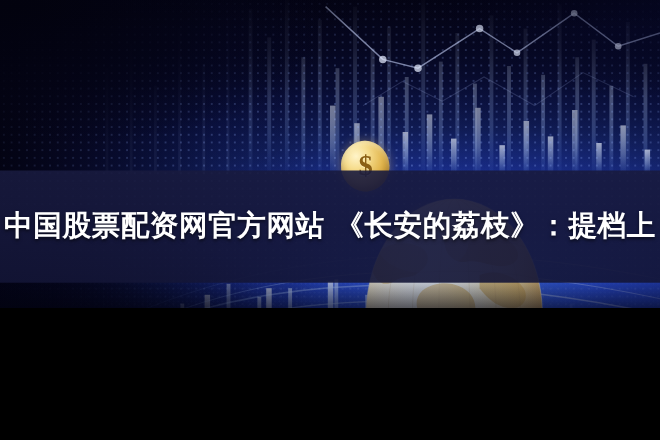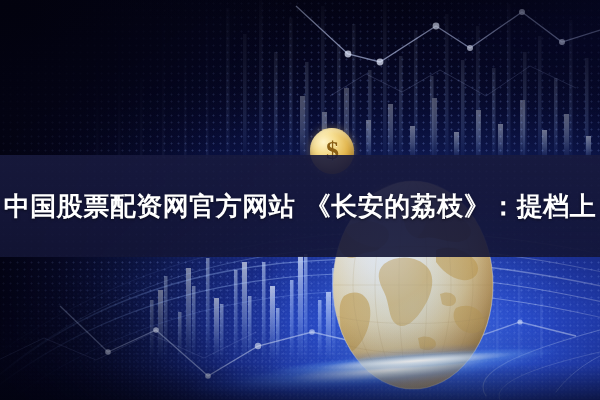--- a/index.html
+++ b/index.html
@@ -1,20 +1,20 @@
 <!DOCTYPE html>
 <html lang="zh"><head>
 <meta charset="utf-8">
 <style>
   html,body{margin:0;padding:0;background:#000;}
   body{font-family:"Liberation Sans","DejaVu Sans",sans-serif;}
 
   #stage{
     position:relative;
-    width:600px;height:400px;
+    width:600px;height:280px;
     overflow:hidden;
     background:#f0abfc;
   }
 
   
   .bg-base{
     position:absolute;inset:0;
     background:
       radial-gradient(118% 92% at 72% 88%, #3a66e0 0%, #2747c4 16%, #1a2f92 32%, #12205e 50%, #0a1140 66%, #070a2a 80%, #05051c 100%);
   }

